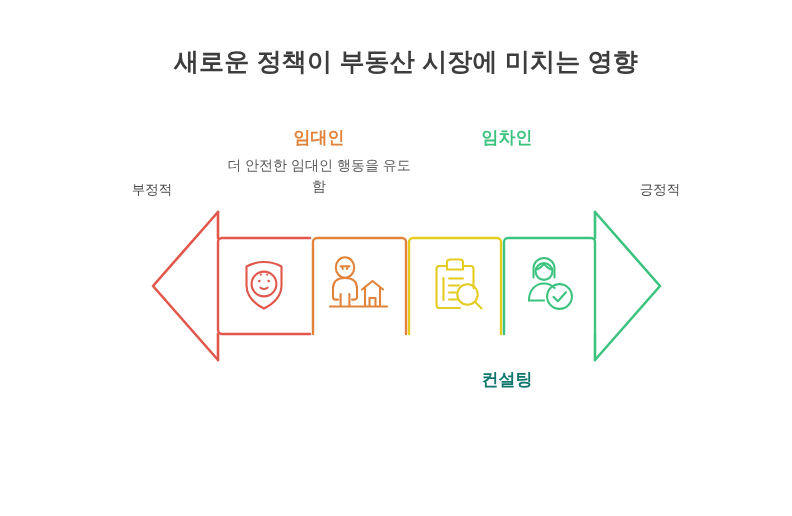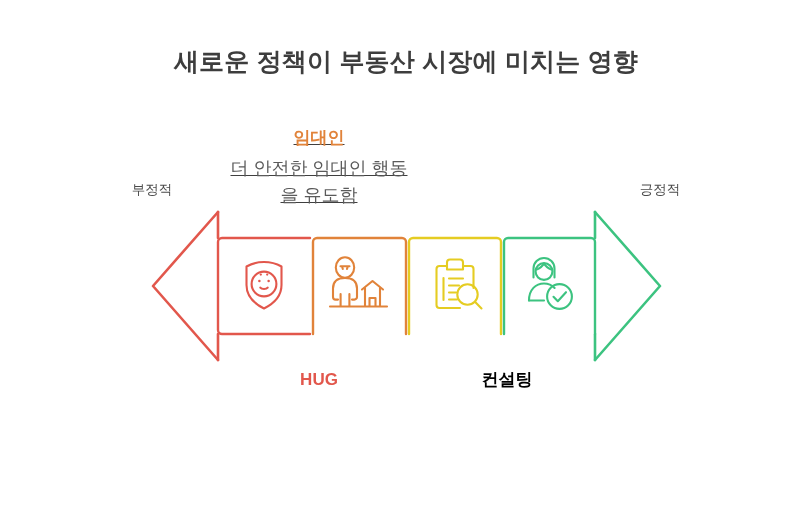--- a/index.html
+++ b/index.html
@@ -54,26 +54,26 @@
     width: 186px;
     text-align: center;
   }
   .callout .c-title {
     font-size: 17px;
     font-weight: bold;
     line-height: 1.25;
     margin-bottom: 7px;
   }
   .callout .c-desc {
-    font-size: 18px;
+    font-size: 14px;
     line-height: 1.5;
     color: #5a5a5a;
   }
 
-  .callout.top-1 { left: 216px; top: 127px; text-decoration: underline; }
+  .callout.top-1 { left: 216px; top: 127px; }
   .callout.top-2 { left: 404px; top: 127px; }
   .callout.bot-1 { left: 216px; top: 369px; }
   .callout.bot-2 { left: 404px; top: 369px; }
 
   svg { display: block; }
   .arrow-svg {
     position: absolute;
     left: 0;
     top: 0;
   }
@@ -173,23 +173,23 @@
       </g>
     </g>
   </svg>
 
   <div class="callout top-1">
     <div class="c-title" style="color:#E1833A">임대인</div>
     <div class="c-desc">더 안전한 임대인 행동을 유도함</div>
   </div>
 
   <div class="callout top-2">
+    <div class="c-title" style="color:#3CC380">임차인</div>
   </div>
 
   <div class="callout bot-1">
-    <div class="c-title" style="color:#E2574C">HUG</div>
   </div>
 
   <div class="callout bot-2">
-    <div class="c-title" style="color:#000000">컨설팅</div>
+    <div class="c-title" style="color:#0f766e">컨설팅</div>
   </div>
 
 </div>
 
 </body></html>

